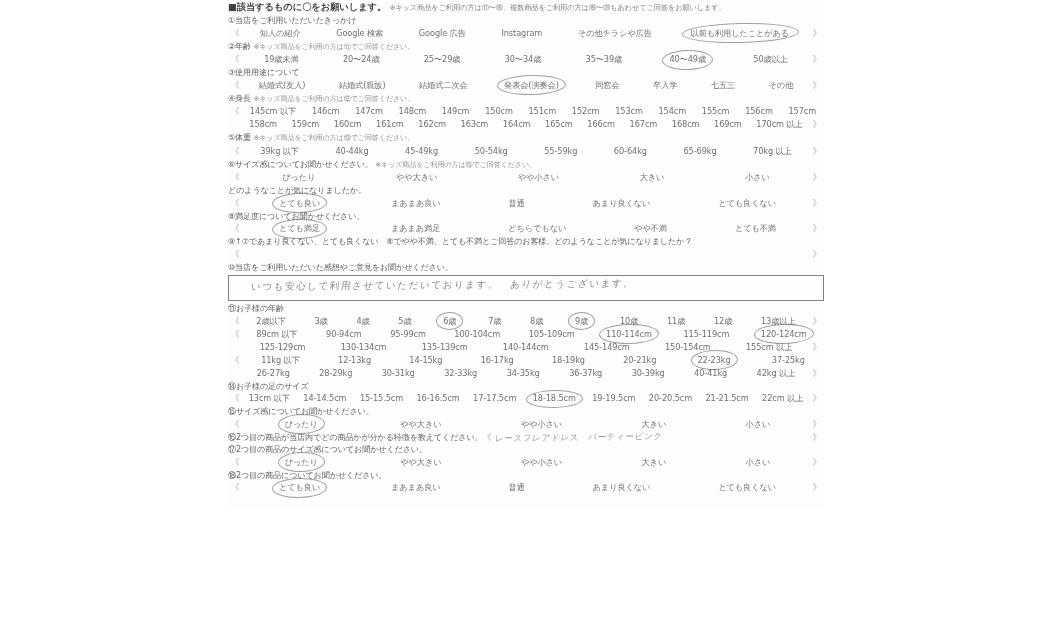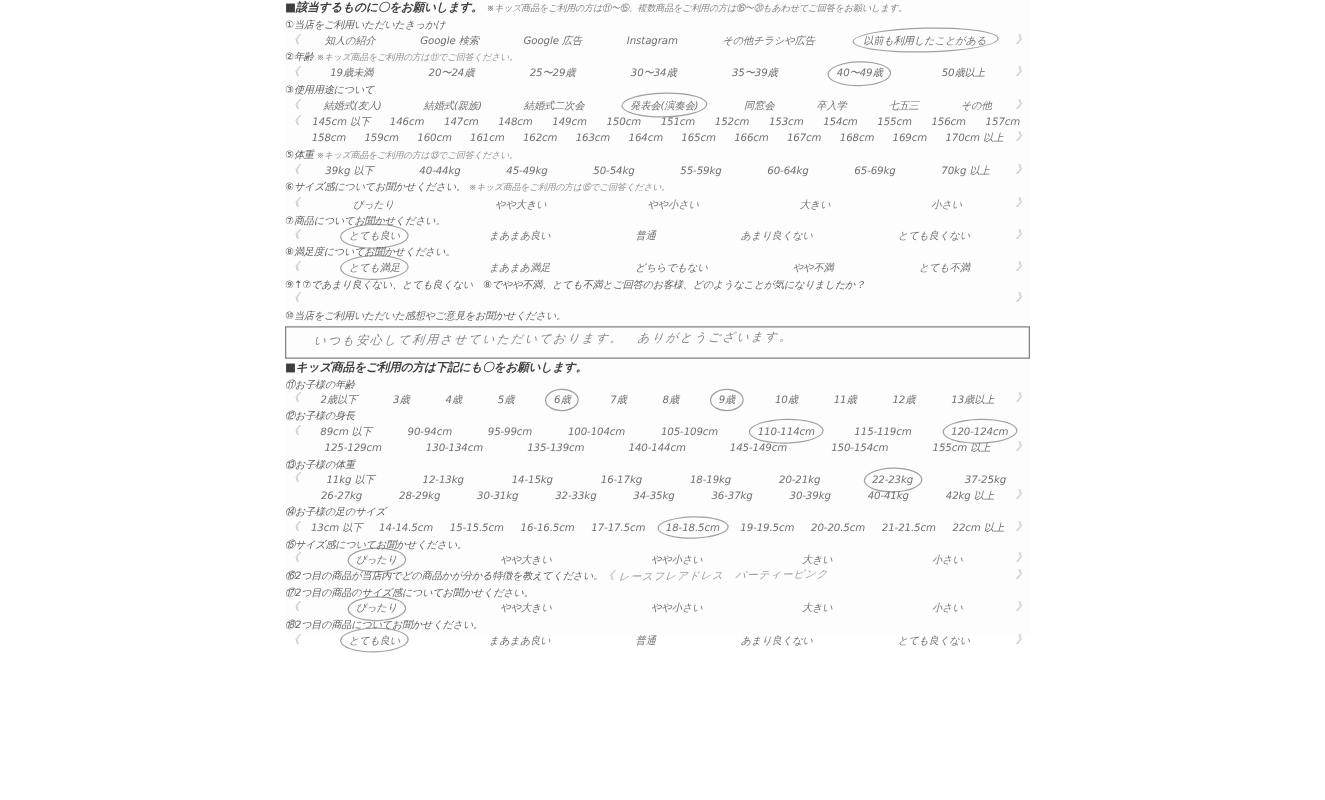--- a/index.html
+++ b/index.html
@@ -18,21 +18,20 @@
 
   
   .sheet {
     position: absolute;
     left: 228px;
     top: 0px;
     width: 596px;
     height: 508px;
     background: #ffffff;
     filter: contrast(0.93) brightness(1.03);
-    font-style: italic;
   }
 
   .row {
     position: relative;
     width: 100%;
     box-sizing: border-box;
   }
 
   
   .hdr {
@@ -198,20 +197,24 @@
       <span class="opt">結婚式二次会</span>
       <span class="opt circled">発表会(演奏会)</span>
       <span class="opt">同窓会</span>
       <span class="opt">卒入学</span>
       <span class="opt">七五三</span>
       <span class="opt">その他</span>
     </span>
     <span class="brk right">》</span>
   </div>
 
+  <div class="row q">
+    <span>④身長</span>
+    <span class="note">※キッズ商品をご利用の方は⑫でご回答ください。</span>
+  </div>
   <div class="row opts">
     <span class="brk">《</span>
     <span class="spread">
       <span class="opt">145cm 以下</span>
       <span class="opt">146cm</span>
       <span class="opt">147cm</span>
       <span class="opt">148cm</span>
       <span class="opt">149cm</span>
       <span class="opt">150cm</span>
       <span class="opt">151cm</span>
@@ -272,21 +275,21 @@
       <span class="opt">ぴったり</span>
       <span class="opt">やや大きい</span>
       <span class="opt">やや小さい</span>
       <span class="opt">大きい</span>
       <span class="opt">小さい</span>
     </span>
     <span class="brk right">》</span>
   </div>
 
   <div class="row q">
-    <span>⑦商品についてお聞かせください。</span>
+    <span>どのようなことが気になりましたか。</span>
   </div>
   <div class="row opts">
     <span class="brk">《</span>
     <span class="spread">
       <span class="opt circled">とても良い</span>
       <span class="opt">まあまあ良い</span>
       <span class="opt">普通</span>
       <span class="opt">あまり良くない</span>
       <span class="opt">とても良くない</span>
     </span>
@@ -319,23 +322,20 @@
     <span class="brk right">》</span>
   </div>
 
   <div class="row q">
     <span>⑩当店をご利用いただいた感想やご意見をお聞かせください。</span>
   </div>
   <div class="textbox">
     <span class="handwriting">いつも安心して利用させていただいております。　ありがとうございます。</span>
   </div>
 
-  <div class="row hdr">
-    <span>■キッズ商品をご利用の方は下記にも〇をお願いします。</span>
-  </div>
 
   <div class="row q">
     <span>⑪お子様の年齢</span>
   </div>
   <div class="row opts">
     <span class="brk">《</span>
     <span class="spread">
       <span class="opt">2歳以下</span>
       <span class="opt">3歳</span>
       <span class="opt">4歳</span>
@@ -345,23 +345,20 @@
       <span class="opt">8歳</span>
       <span class="opt circled tight">9歳</span>
       <span class="opt">10歳</span>
       <span class="opt">11歳</span>
       <span class="opt">12歳</span>
       <span class="opt">13歳以上</span>
     </span>
     <span class="brk right">》</span>
   </div>
 
-  <div class="row q">
-    <span>⑫お子様の身長</span>
-  </div>
   <div class="row opts">
     <span class="brk">《</span>
     <span class="spread">
       <span class="opt">89cm 以下</span>
       <span class="opt">90-94cm</span>
       <span class="opt">95-99cm</span>
       <span class="opt">100-104cm</span>
       <span class="opt">105-109cm</span>
       <span class="opt circled">110-114cm</span>
       <span class="opt">115-119cm</span>
@@ -375,23 +372,20 @@
       <span class="opt">130-134cm</span>
       <span class="opt">135-139cm</span>
       <span class="opt">140-144cm</span>
       <span class="opt">145-149cm</span>
       <span class="opt">150-154cm</span>
       <span class="opt">155cm 以上</span>
     </span>
     <span class="brk right">》</span>
   </div>
 
-  <div class="row q">
-    <span>⑬お子様の体重</span>
-  </div>
   <div class="row opts">
     <span class="brk">《</span>
     <span class="spread">
       <span class="opt">11kg 以下</span>
       <span class="opt">12-13kg</span>
       <span class="opt">14-15kg</span>
       <span class="opt">16-17kg</span>
       <span class="opt">18-19kg</span>
       <span class="opt">20-21kg</span>
       <span class="opt circled">22-23kg</span>

